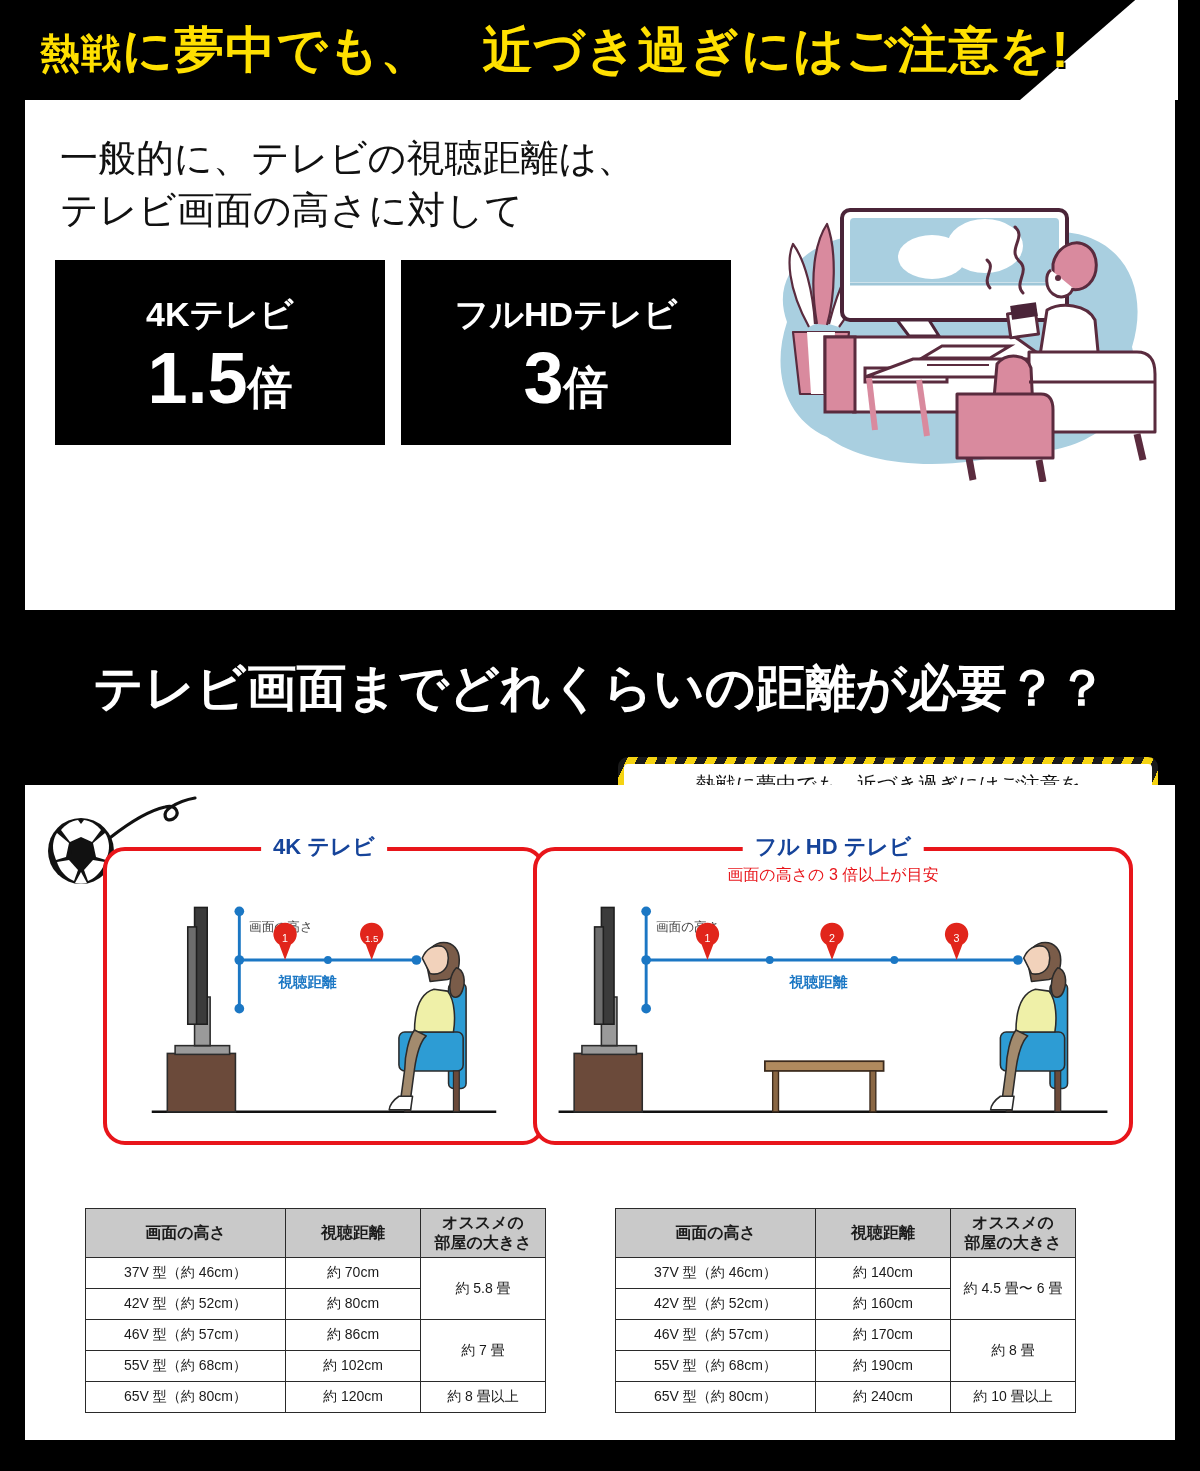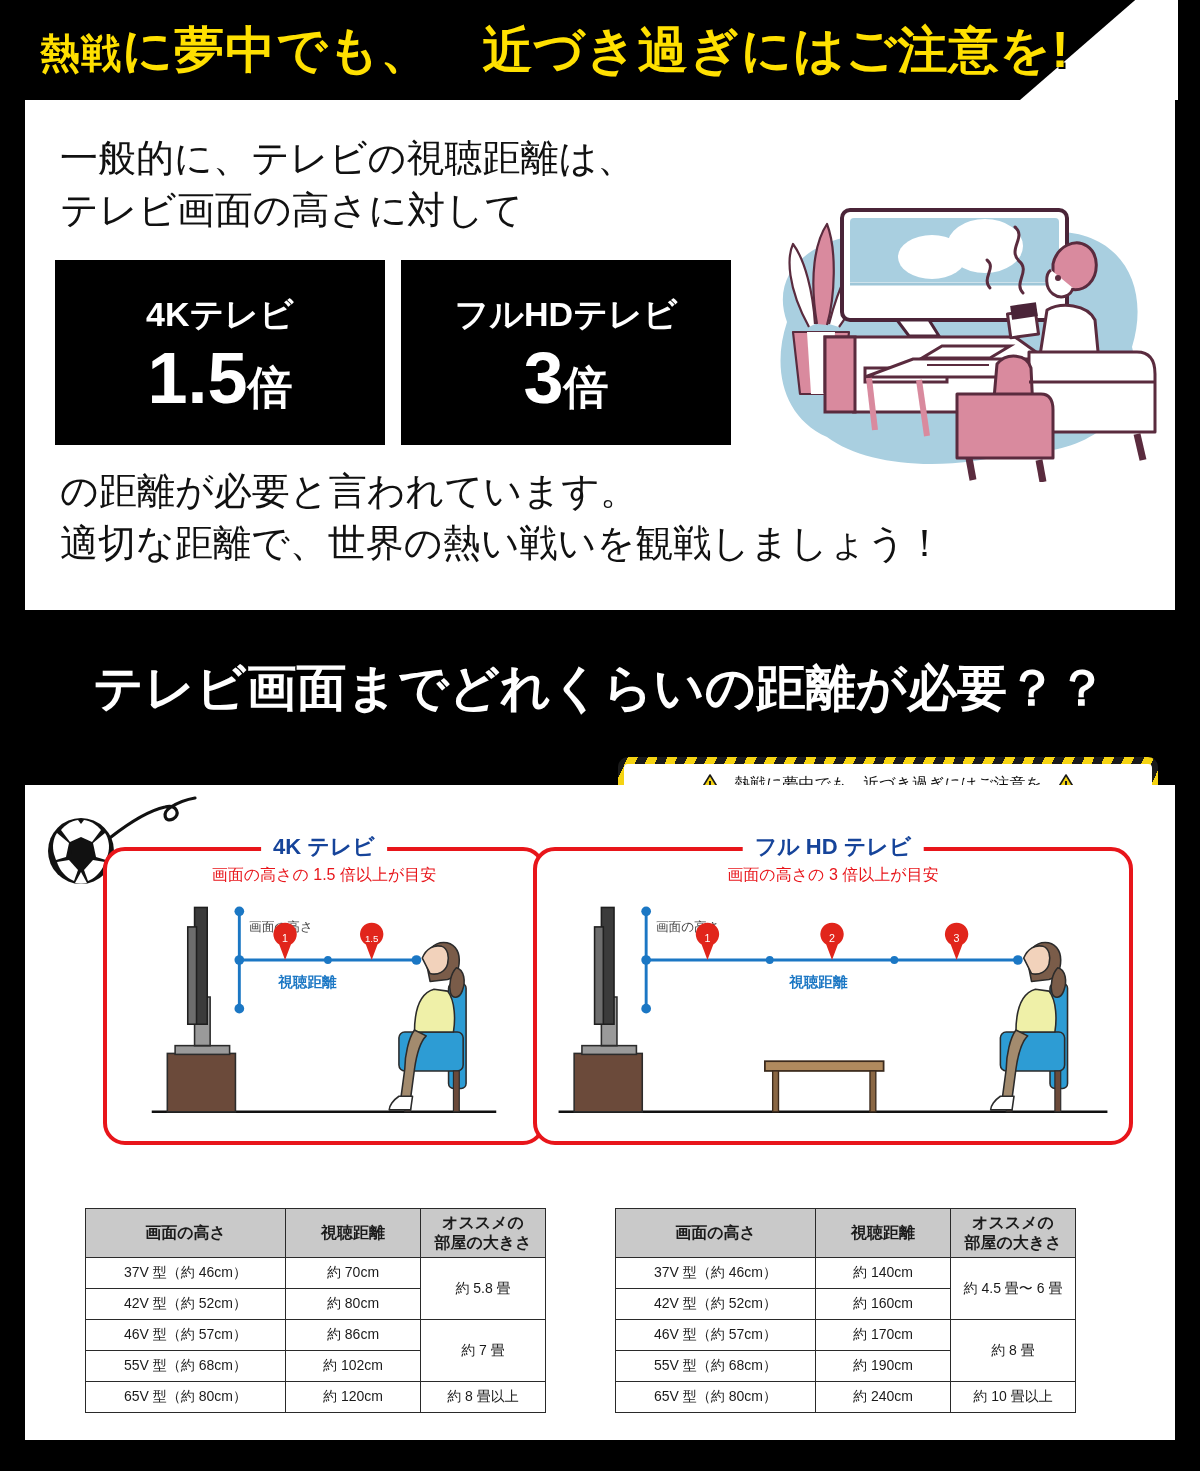--- a/index.html
+++ b/index.html
@@ -64,21 +64,21 @@
   }
   .warn-banner {
     position: absolute; left: 618px; top: 757px; width: 540px; height: 54px;
     background: #000; border-radius: 10px; overflow: hidden;
     background-image: repeating-linear-gradient(115deg, #1a1a1a 0 9px, #f5d312 9px 18px);
     padding: 7px 6px;
   }
   .warn-inner {
     width: 100%; height: 100%; background: #fff; border-radius: 4px;
     display: flex; align-items: center; justify-content: center; gap: 12px;
-    font-size: 16px; color: #111; white-space: nowrap;
+    font-size: 20px; color: #111; white-space: nowrap; flex-direction: column;
   }
   .tri { width: 24px; height: 22px; flex: 0 0 auto; }
 
   
   .card2 {
     position: absolute; left: 25px; top: 785px;
     width: 1150px; height: 655px; background: #fff;
   }
   .ball { position: absolute; left: 20px; top: 30px; width: 72px; height: 72px; }
   .ball-trail { position: absolute; left: 82px; top: 8px; width: 90px; height: 50px; }
@@ -126,24 +126,20 @@
       <div class="spec-box">
         <div class="label">4Kテレビ</div>
         <div class="value"><span>1.5</span><span class="unit">倍</span></div>
       </div>
       <div class="spec-box">
         <div class="label">フルHDテレビ</div>
         <div class="value"><span>3</span><span class="unit">倍</span></div>
       </div>
     </div>
 
-    <div class="tail-text">
-      <div>の距離が必要と言われています。</div>
-      <div>適切な距離で、世界の熱い戦いを観戦しましょう！</div>
-    </div>
 
     <svg class="illus" viewBox="0 0 420 310">
       <path d="M40,150 C20,95 75,58 140,62 C190,40 255,35 300,60 C370,55 405,110 385,175 C400,230 350,285 270,280 C200,300 120,295 80,265 C35,245 25,195 40,150 Z" fill="#a9cfe0"></path>
 
       <g fill="none" stroke="#5a2b3e" stroke-width="2.2" stroke-linejoin="round">
         <path d="M62,155 C40,115 40,85 46,72 C58,88 66,120 68,152" fill="#fff"></path>
         <path d="M70,152 C62,105 68,70 80,52 C90,78 88,125 80,153" fill="#d98a9e"></path>
         <path d="M82,152 C92,112 108,82 120,72 C118,102 104,140 92,155" fill="#fff"></path>
         <path d="M46,160 h56 l-7,62 h-42 Z" fill="#d98a9e"></path>
         <path d="M60,160 h28 l-4,62 h-20 Z" fill="#fff" stroke="none"></path>
@@ -232,21 +228,20 @@
         <path d="M47,64 C53,60 58,54 60,47 L48,45 L39,55 L43,66 Z"></path>
         <path d="M30,68 L36,57 L42,68 C38,69 34,69 30,68 Z"></path>
       </g>
     </svg>
     <svg class="ball-trail" viewBox="0 0 90 50">
       <path d="M4,44 C22,30 40,18 58,14 C70,11 74,22 66,26 C58,30 54,20 64,14 C72,9 82,6 88,5" fill="none" stroke="#111" stroke-width="3.2" stroke-linecap="round"></path>
     </svg>
 
     <div class="panel" style="left:78px; top:62px; width:442px; height:298px;">
       <div class="panel-title">4K テレビ</div>
-      <div class="panel-note">画面の高さの 1.5 倍以上が目安</div>
 
       <svg class="panel-svg" viewBox="0 0 390 298">
 
         <line x1="18" y1="268" x2="372" y2="268" stroke="#111" stroke-width="2.5"></line>
 
         <rect x="34" y="208" width="70" height="60" fill="#6b4a3a" stroke="#2b2b2b" stroke-width="1.6"></rect>
 
         <rect x="42" y="200" width="56" height="9" fill="#9a9a9a" stroke="#2b2b2b" stroke-width="1.6"></rect>
         <path d="M62,200 L62,150 L78,150 L78,200 Z" fill="#9a9a9a" stroke="#2b2b2b" stroke-width="1.6"></path>
 

